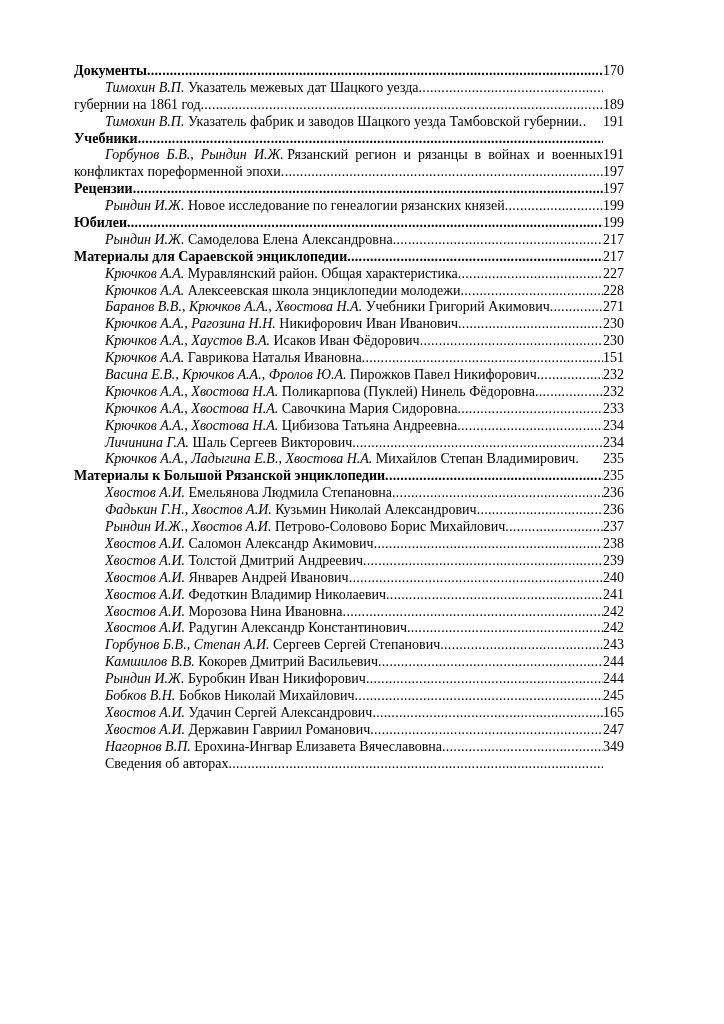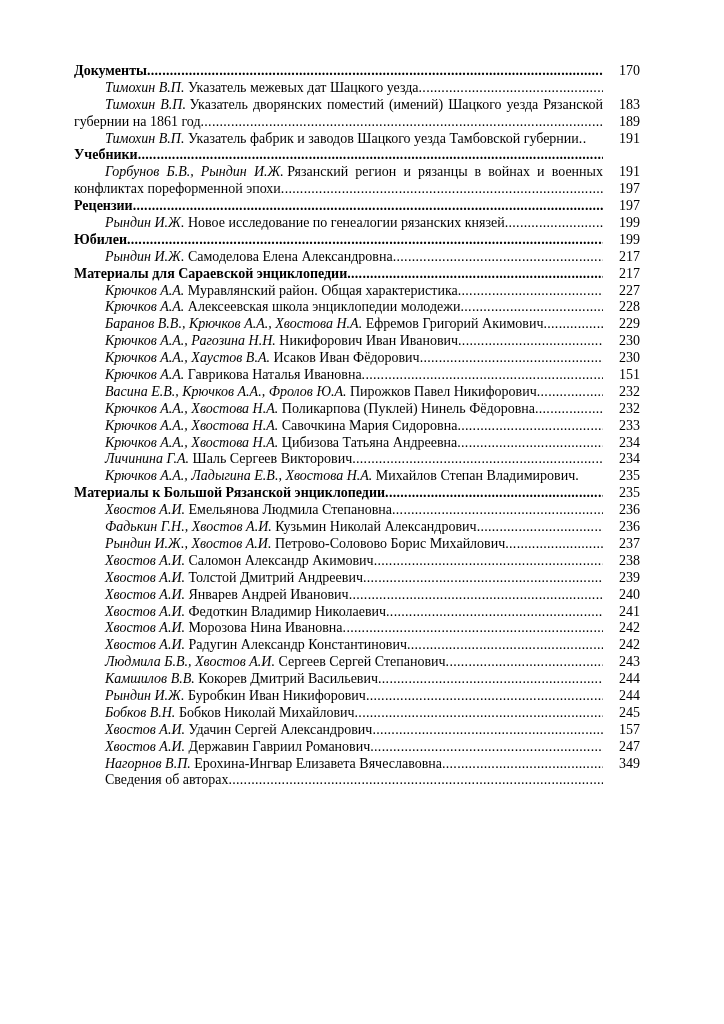--- a/index.html
+++ b/index.html
@@ -50,43 +50,39 @@
   .authors {
     font-style: italic;
     margin-right: 3.5px;
     margin-top: 40px;
   }
   .dots {
     letter-spacing: 0.3px;
   }
   .pagenum {
     flex: 0 0 53px;
-    text-align: center;
+    text-align: left;
     font-weight: 400;
     white-space: nowrap;
   }
 </style>
 </head>
 <body>
 
 <div class="page">
   <div class="toc">
       <div class="row header">
         <div class="left"><span class="title">Документы</span><span class="dots">................................................................................................................................................................</span></div>
         <div class="pagenum">170</div>
       </div>
       <div class="row">
         <div class="left indent"><span class="authors">Тимохин В.П.</span><span class="title">Указатель межевых дат Шацкого уезда</span><span class="dots">................................................................................................................................................................</span></div>
         <div class="pagenum"></div>
       </div>
       <div class="row">
-        <div class="left indent justify"><span class="authors">Тимохин В.П.</span><span class="title">Указатель дворянских поместий (имений) Шацкого уезда Рязанской</span></div>
-        <div class="pagenum">183</div>
-      </div>
-      <div class="row">
         <div class="left"><span class="title">губернии на 1861 год</span><span class="dots">................................................................................................................................................................</span></div>
         <div class="pagenum">189</div>
       </div>
       <div class="row">
         <div class="left indent"><span class="authors">Тимохин В.П.</span><span class="title">Указатель фабрик и заводов Шацкого уезда Тамбовской губернии</span><span class="dots">..</span></div>
         <div class="pagenum">191</div>
       </div>
       <div class="row header">
         <div class="left"><span class="title">Учебники</span><span class="dots">................................................................................................................................................................</span></div>
         <div class="pagenum"></div>
@@ -121,22 +117,22 @@
       </div>
       <div class="row">
         <div class="left indent"><span class="authors">Крючков А.А.</span><span class="title">Муравлянский район. Общая характеристика</span><span class="dots">................................................................................................................................................................</span></div>
         <div class="pagenum">227</div>
       </div>
       <div class="row">
         <div class="left indent"><span class="authors">Крючков А.А.</span><span class="title">Алексеевская школа энциклопедии молодежи</span><span class="dots">................................................................................................................................................................</span></div>
         <div class="pagenum">228</div>
       </div>
       <div class="row">
-        <div class="left indent"><span class="authors">Баранов В.В., Крючков А.А., Хвостова Н.А.</span><span class="title">Ефремов Григорий Акимович</span><span class="dots">................................................................................................................................................................</span></div>
-        <div class="pagenum">229</div>
+        <div class="left indent"><span class="authors">Баранов В.В., Крючков А.А., Хвостова Н.А.</span><span class="title">Учебники Григорий Акимович</span><span class="dots">................................................................................................................................................................</span></div>
+        <div class="pagenum">271</div>
       </div>
       <div class="row">
         <div class="left indent"><span class="authors">Крючков А.А., Рагозина Н.Н.</span><span class="title">Никифорович Иван Иванович</span><span class="dots">................................................................................................................................................................</span></div>
         <div class="pagenum">230</div>
       </div>
       <div class="row">
         <div class="left indent"><span class="authors">Крючков А.А., Хаустов В.А.</span><span class="title">Исаков Иван Фёдорович</span><span class="dots">................................................................................................................................................................</span></div>
         <div class="pagenum">230</div>
       </div>
       <div class="row">
@@ -201,38 +197,38 @@
       </div>
       <div class="row">
         <div class="left indent"><span class="authors">Хвостов А.И.</span><span class="title">Морозова Нина Ивановна</span><span class="dots">................................................................................................................................................................</span></div>
         <div class="pagenum">242</div>
       </div>
       <div class="row">
         <div class="left indent"><span class="authors">Хвостов А.И.</span><span class="title">Радугин Александр Константинович</span><span class="dots">................................................................................................................................................................</span></div>
         <div class="pagenum">242</div>
       </div>
       <div class="row">
-        <div class="left indent"><span class="authors">Людмила Б.В., Хвостов А.И.</span><span class="title">Сергеев Сергей Степанович</span><span class="dots">................................................................................................................................................................</span></div>
+        <div class="left indent"><span class="authors">Горбунов Б.В., Степан А.И.</span><span class="title">Сергеев Сергей Степанович</span><span class="dots">................................................................................................................................................................</span></div>
         <div class="pagenum">243</div>
       </div>
       <div class="row">
         <div class="left indent"><span class="authors">Камшилов В.В.</span><span class="title">Кокорев Дмитрий Васильевич</span><span class="dots">................................................................................................................................................................</span></div>
         <div class="pagenum">244</div>
       </div>
       <div class="row">
         <div class="left indent"><span class="authors">Рындин И.Ж.</span><span class="title">Буробкин Иван Никифорович</span><span class="dots">................................................................................................................................................................</span></div>
         <div class="pagenum">244</div>
       </div>
       <div class="row">
         <div class="left indent"><span class="authors">Бобков В.Н.</span><span class="title">Бобков Николай Михайлович</span><span class="dots">................................................................................................................................................................</span></div>
         <div class="pagenum">245</div>
       </div>
       <div class="row">
         <div class="left indent"><span class="authors">Хвостов А.И.</span><span class="title">Удачин Сергей Александрович</span><span class="dots">................................................................................................................................................................</span></div>
-        <div class="pagenum">157</div>
+        <div class="pagenum">165</div>
       </div>
       <div class="row">
         <div class="left indent"><span class="authors">Хвостов А.И.</span><span class="title">Державин Гавриил Романович</span><span class="dots">................................................................................................................................................................</span></div>
         <div class="pagenum">247</div>
       </div>
       <div class="row">
         <div class="left indent"><span class="authors">Нагорнов В.П.</span><span class="title">Ерохина-Ингвар Елизавета Вячеславовна</span><span class="dots">................................................................................................................................................................</span></div>
         <div class="pagenum">349</div>
       </div>
       <div class="row">

